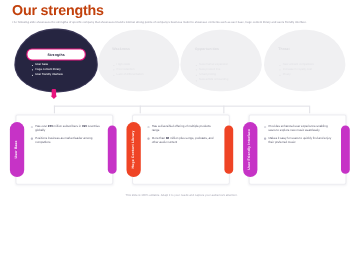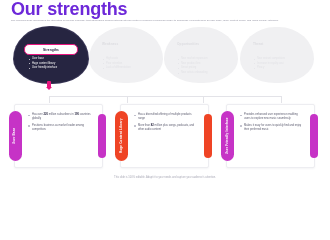--- a/index.html
+++ b/index.html
@@ -8,22 +8,22 @@
     background:#ffffff;
     font-family:"Liberation Sans","DejaVu Sans",sans-serif;
     color:#2b2b45;
     position:relative;
   }
   .slide{position:absolute;inset:0;}
 
   
   .title{
     position:absolute;left:11px;top:3px;
-    font-size:18px;font-weight:700;letter-spacing:-0.2px;
-    color:#6d28d9;line-height:13px;
+    font-size:13px;font-weight:700;letter-spacing:-0.2px;
+    color:#c2410c;line-height:13px;
   }
   .subtitle{
     position:absolute;left:11px;top:19px;width:308px;
     font-size:2.5px;line-height:4.2px;color:#8e8e9e;
     letter-spacing:0.05px;
   }
 
   
   .circle-row{position:absolute;left:0;top:27px;width:330px;height:56px;}
   .swot{

